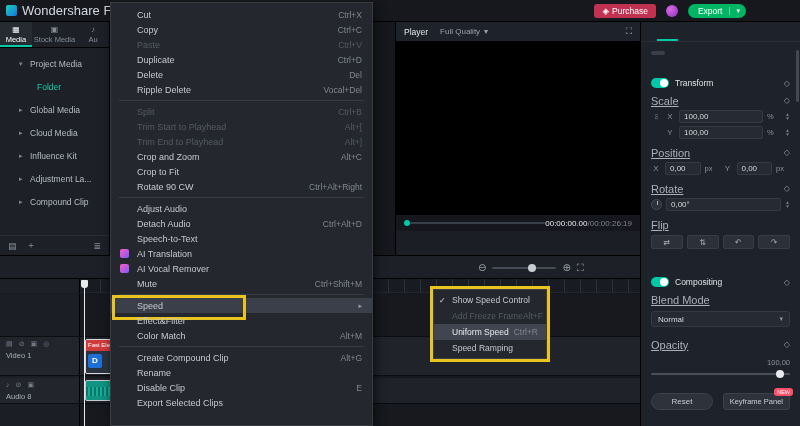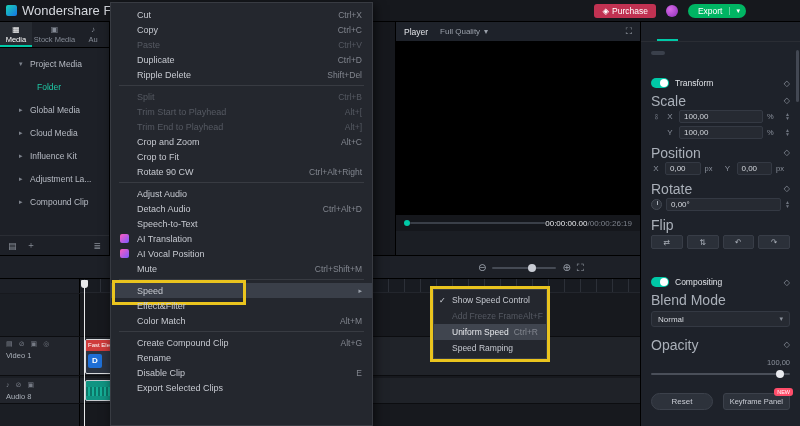--- a/index.html
+++ b/index.html
@@ -91,21 +91,21 @@
   .ptab { flex:1; display:flex; align-items:center; justify-content:center; color:#8b919c; font-size:8.5px; position:relative; }
   .ptab.active { color:#fff; }
   .ptab.active::after { content:""; position:absolute; bottom:0; left:16px; right:16px; height:2px; background:#00c9a7; }
   .psubtabs { display:flex; align-items:center; gap:8px; height:22px; }
   .psubtab { color:#8b919c; font-size:8px; padding:2px 7px; border-radius:3px; }
   .psubtab.active { background:#3a404b; color:#fff; }
   .prow { display:flex; align-items:center; }
   .toggle { width:18px; height:10px; border-radius:5px; background:#00c9a7; position:relative; margin-right:6px; flex:none; }
   .toggle::after { content:""; position:absolute; right:1px; top:1px; width:8px; height:8px; border-radius:50%; background:#fff; }
   .sec-label { color:#dfe2e7; font-size:8.5px; }
-  .sub-label { color:#aab0b9; font-size:14px; }
+  .sub-label { color:#aab0b9; font-size:11px;text-decoration:underline; }
   .kf-diamond { margin-left:auto; color:#8b919c; font-size:8px; }
   .row-transform { height:24px;align-items:flex-end; }
   .lbl-row { height:15px; margin-top:5px; }
   .num-row { height:16px; display:flex; align-items:center; gap:4px; }
   .axis { width:10px; color:#8b919c; font-size:8px; text-align:center; }
   .link-col { width:10px; color:#6f7580; font-size:8px; display:flex; align-items:center; justify-content:center; }
   .num-box { flex:1; height:13px; background:#262a32; border:1px solid #343943; border-radius:2px; color:#d5d8de; font-size:8px; line-height:12px; padding:0 4px; text-align:left; }
   .unit { color:#8b919c; font-size:7.5px; width:14px; }
   .stepper { display:flex; flex-direction:column; color:#6f7580; font-size:5px; line-height:4px; }
   .dial { width:11px; height:11px; border-radius:50%; background:#2c313a; border:1px solid #454a54; position:relative; flex:none; }
@@ -504,22 +504,28 @@
 
       </div>
       <div class="menu-row">
 
         <span class="mi-label">Duplicate</span>
         <span class="mi-shortcut">Ctrl+D</span>
 
       </div>
       <div class="menu-row">
 
+        <span class="mi-label">Delete</span>
+        <span class="mi-shortcut">Del</span>
+
+      </div>
+      <div class="menu-row">
+
         <span class="mi-label">Ripple Delete</span>
-        <span class="mi-shortcut">Shift+Del</span>
+        <span class="mi-shortcut">Vocal+Del</span>
 
       </div>
       <div class="menu-sep"></div>
       <div class="menu-row disabled">
 
         <span class="mi-label">Split</span>
         <span class="mi-shortcut">Ctrl+B</span>
 
       </div>
       <div class="menu-row disabled">
@@ -574,21 +580,21 @@
       <div class="menu-row has-icon">
 
         <span class="mi-ai"></span>
         <span class="mi-label">AI Translation</span>
         <span class="mi-shortcut"></span>
 
       </div>
       <div class="menu-row has-icon">
 
         <span class="mi-ai"></span>
-        <span class="mi-label">AI Vocal Position</span>
+        <span class="mi-label">AI Vocal Remover</span>
         <span class="mi-shortcut"></span>
 
       </div>
       <div class="menu-row">
 
         <span class="mi-label">Mute</span>
         <span class="mi-shortcut">Ctrl+Shift+M</span>
 
       </div>
       <div class="menu-sep"></div>

